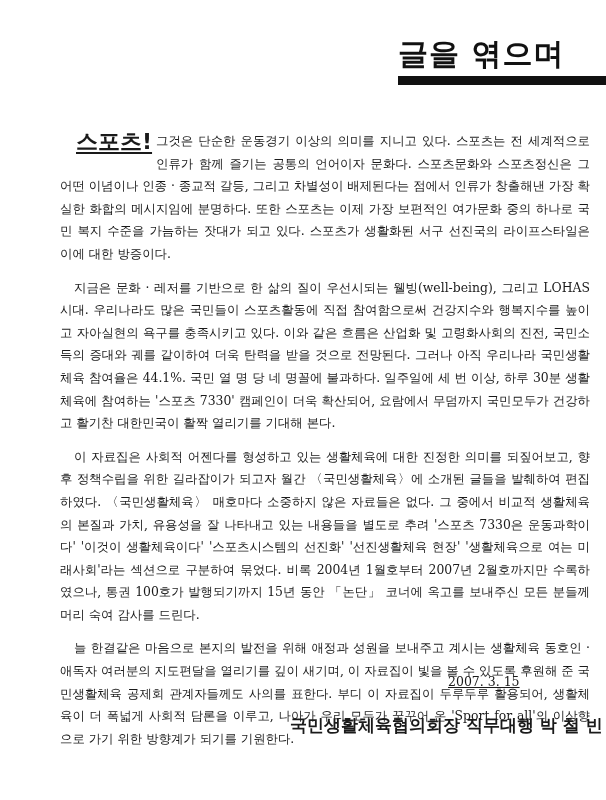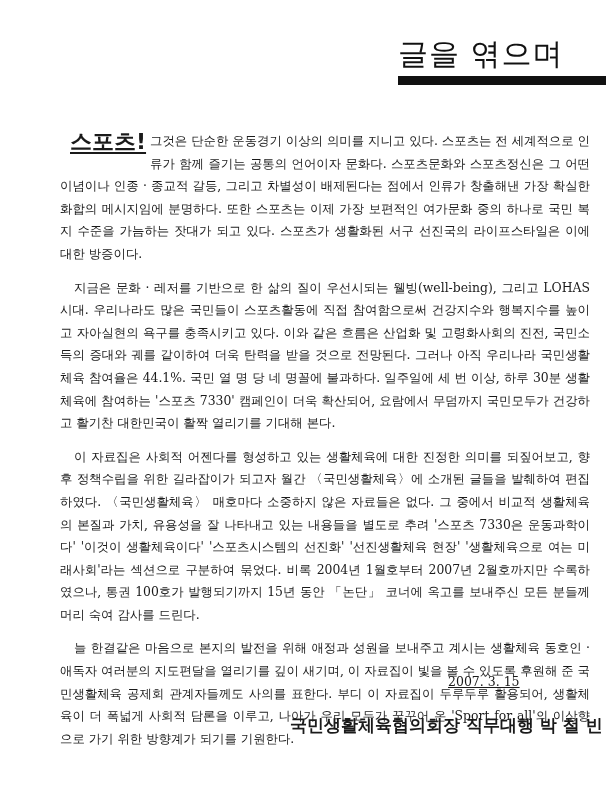--- a/index.html
+++ b/index.html
@@ -1,27 +1,27 @@
 <!DOCTYPE html>
 <html><head>
 <meta charset="utf-8">
 <style>
   html, body { margin: 0; padding: 0; background: #ffffff; }
   body { width: 606px; height: 800px; position: relative; overflow: hidden;
          font-family: "DejaVu Serif", "Liberation Serif", serif; color: #1a1a1a; }
   .title-wrap { position: absolute; left: 398px; top: 36px; width: 208px; }
-  .title { font-family: "DejaVu Sans", sans-serif; font-size: 30px; font-weight: normal;
+  .title { font-family: "DejaVu Sans", sans-serif; font-size: 30px; font-weight: bold;
            letter-spacing: 1px; margin: 0 0 4px 0; line-height: 36px; color: #111; }
   .title-rule { height: 9px; background: #111; width: 208px; }
   .body { position: absolute; left: 60px; top: 130px; width: 530px;
           font-size: 12.4px; line-height: 22.6px; text-align: justify; }
   .para { margin: 0 0 11px 0; text-indent: 14px; }
   .para.first { text-indent: 0; }
   .lead { font-family: "DejaVu Sans", sans-serif; font-size: 22px; font-weight: bold;
-          float: left; line-height: 36px; margin: -6px 4px 0 10px; text-decoration: underline;
+          float: left; line-height: 36px; margin: -6px 4px 0 16px; text-decoration: underline;
           text-decoration-thickness: 2px; text-underline-offset: 3px; }
   .date { position: absolute; left: 448px; top: 674px; font-size: 12.5px; text-decoration: underline; }
   .sign { position: absolute; left: 290px; top: 714px; font-family: "DejaVu Sans", sans-serif;
           font-size: 17px; font-weight: bold; }
 </style>
 </head>
 <body>
 
 <div class="title-wrap">
   <h1 class="title">글을 엮으며</h1>

